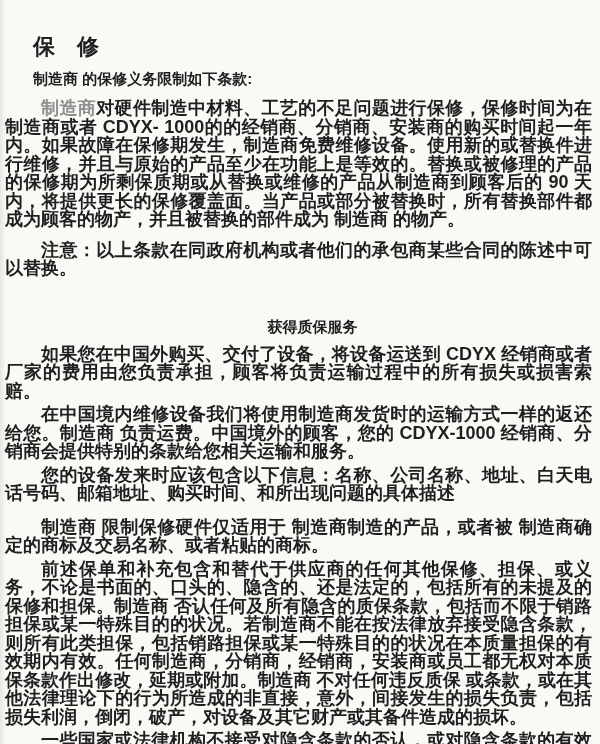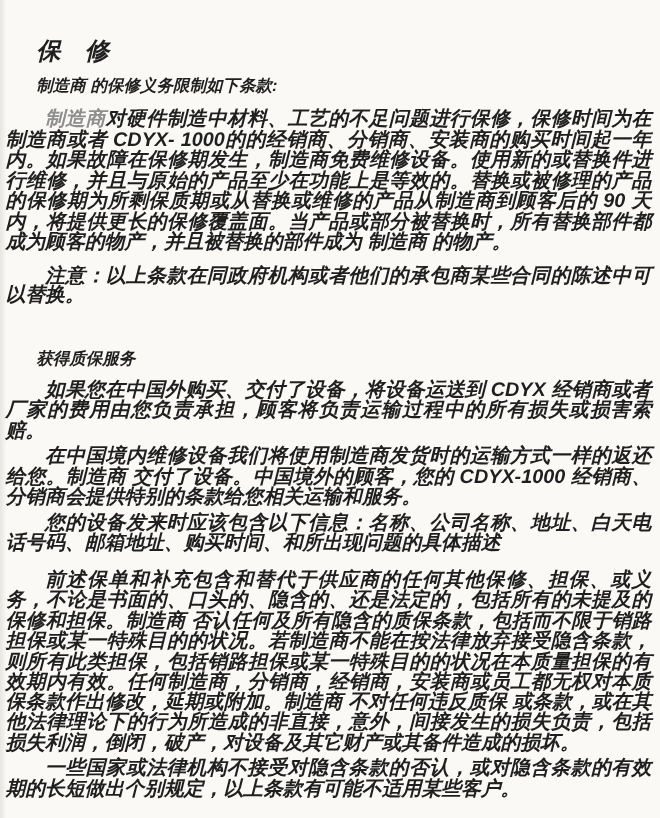--- a/index.html
+++ b/index.html
@@ -20,36 +20,36 @@
     background: linear-gradient(to right, rgba(60,55,50,0.10), rgba(60,55,50,0));
     pointer-events: none;
   }
   .page {
     box-sizing: border-box;
     width: 600px;
     height: 744px;
     padding: 34px 8px 0 5px;
     color: var(--text, #1f1f1f);
     font-weight: bold;
-    font-style: italic;
   }
   .doc-title {
     font-size: 22px;
     line-height: 26px;
     margin: 0 0 10px 28px;
   }
   .intro-heading {
     font-size: 15px;
     line-height: 17px;
     margin: 0 0 12px 28px;
   }
   .section-heading {
     font-size: 15px;
     line-height: 17px;
     margin: 0 0 10px 28px;
+    text-align: center;
   }
   .body-para {
     font-size: 18px;
     line-height: 18.5px;
     margin: 0 0 5px 0;
     text-align: justify;
     text-indent: 2em;
   }
   .para-terms { margin-bottom: 12px; }
   .note { margin-bottom: 40px; }
@@ -65,22 +65,23 @@
 
   <h2 class="intro-heading">制造商 的保修义务限制如下条款:</h2>
 
   <p class="body-para para-terms"><span class="muted-term">制造商</span><span>对硬件制造中材料、工艺的不足问题进行保修，保修时间为在 制造商或者 CDYX- 1000的的经销商、分销商、安装商的购买时间起一年内。如果故障在保修期发生，制造商免费维修设备。使用新的或替换件进行维修，并且与原始的产品至少在功能上是等效的。替换或被修理的产品的保修期为所剩保质期或从替换或维修的产品从制造商到顾客后的 90 天内，将提供更长的保修覆盖面。当产品或部分被替换时，所有替换部件都成为顾客的物产，并且被替换的部件成为 制造商 的物产。</span></p>
 
   <p class="body-para note">注意：以上条款在同政府机构或者他们的承包商某些合同的陈述中可以替换。</p>
 
   <section class="section-obtain-service">
     <h3 class="section-heading">获得质保服务</h3>
     <p class="body-para">如果您在中国外购买、交付了设备，将设备运送到 CDYX 经销商或者厂家的费用由您负责承担，顾客将负责运输过程中的所有损失或损害索赔。</p>
-    <p class="body-para">在中国境内维修设备我们将使用制造商发货时的运输方式一样的返还给您。制造商 交付了设备。中国境外的顾客，您的 CDYX-1000 经销商、分销商会提供特别的条款给您相关运输和服务。</p>
+    <p class="body-para">在中国境内维修设备我们将使用制造商发货时的运输方式一样的返还给您。制造商 负责运费。中国境外的顾客，您的 CDYX-1000 经销商、分销商会提供特别的条款给您相关运输和服务。</p>
     <p class="body-para">您的设备发来时应该包含以下信息：名称、公司名称、地址、白天电话号码、邮箱地址、购买时间、和所出现问题的具体描述</p>
   </section>
 
   <section class="section-non-warranty">
+    <p class="body-para">制造商 限制保修硬件仅适用于 制造商制造的产品，或者被 制造商确定的商标及交易名称、或者粘贴的商标。</p>
     <p class="body-para">前述保单和补充包含和替代于供应商的任何其他保修、担保、或义务，不论是书面的、口头的、隐含的、还是法定的，包括所有的未提及的保修和担保。制造商 否认任何及所有隐含的质保条款，包括而不限于销路担保或某一特殊目的的状况。若制造商不能在按法律放弃接受隐含条款，则所有此类担保，包括销路担保或某一特殊目的的状况在本质量担保的有效期内有效。任何制造商，分销商，经销商，安装商或员工都无权对本质保条款作出修改，延期或附加。制造商 不对任何违反质保 或条款，或在其他法律理论下的行为所造成的非直接，意外，间接发生的损失负责，包括损失利润，倒闭，破产，对设备及其它财产或其备件造成的损坏。</p>
     <p class="body-para">一些国家或法律机构不接受对隐含条款的否认，或对隐含条款的有效期的长短做出个别规定，以上条款有可能不适用某些客户。</p>
   </section>
 
 </div>
 
 </body></html>

